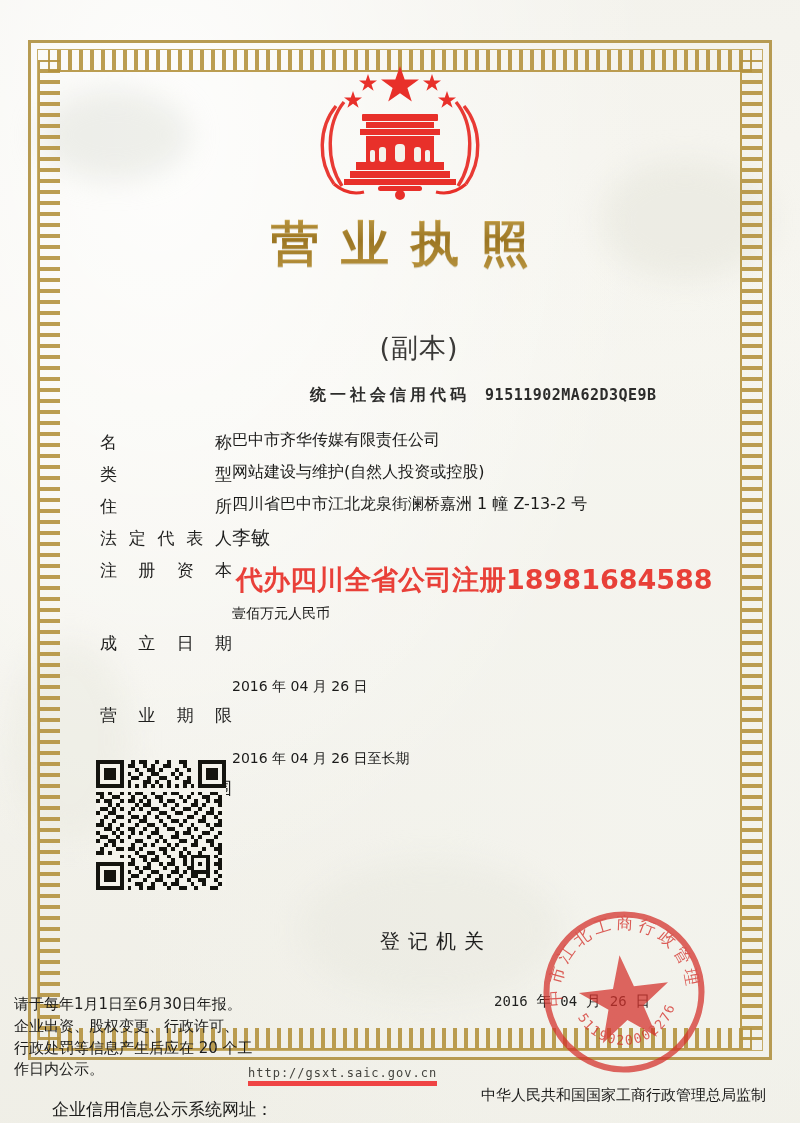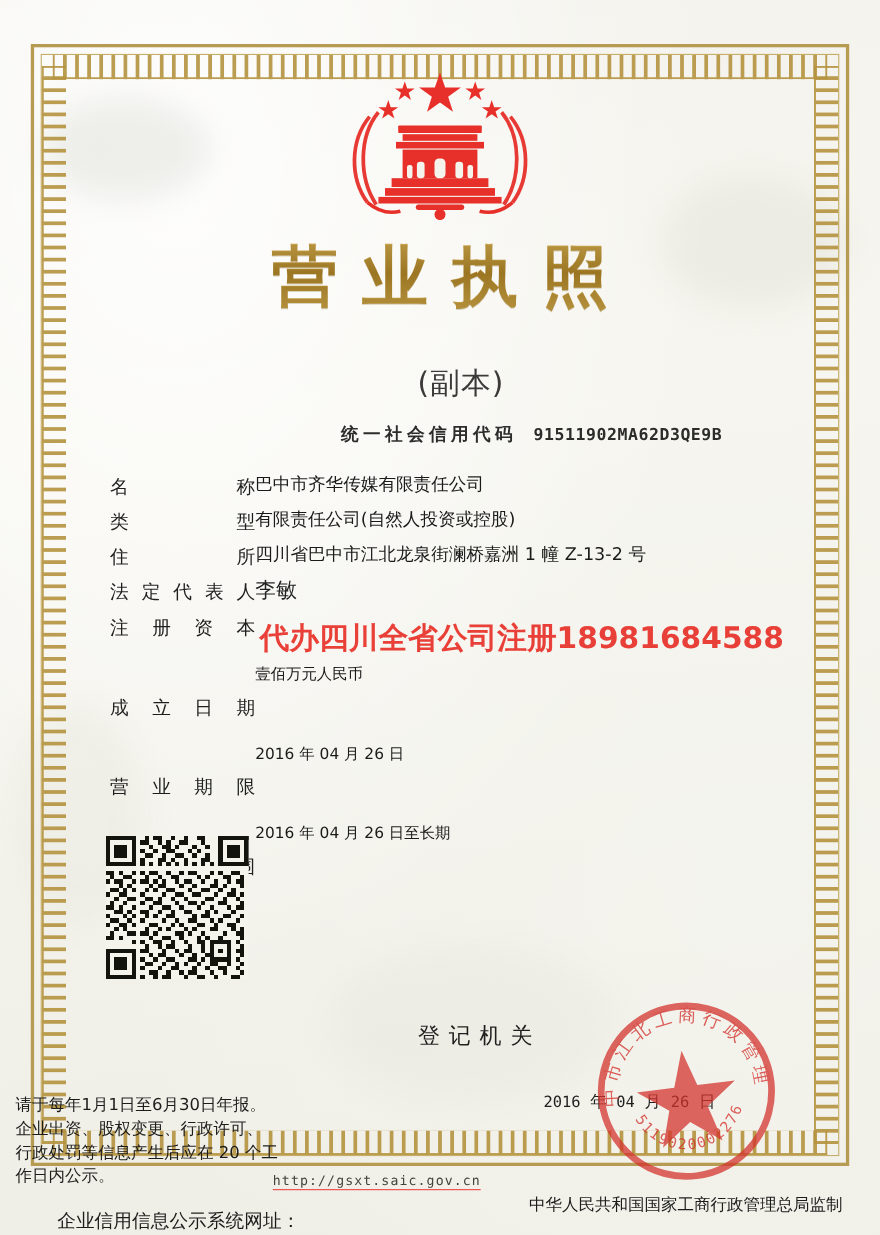--- a/index.html
+++ b/index.html
@@ -73,21 +73,21 @@
   }
 
   
   #title {
     position: absolute;
     top: 212px;
     left: 0; right: 0;
     text-align: center;
     font-family: "DejaVu Sans", sans-serif;
     font-weight: bold;
-    font-size: 60px;
+    font-size: 48px;
     letter-spacing: 22px;
     text-indent: 22px;
     color: #b08a2e;
     background: linear-gradient(180deg,#d8b45c 0%, #a87f28 45%, #d3ad55 100%);
     -webkit-background-clip: text;
     background-clip: text;
     color: transparent;
     text-shadow: 0 1px 0 rgba(120,90,20,.25);
   }
   #subtitle {
@@ -230,21 +230,21 @@
     width: 250px;
   }
   #footer-url {
     position: absolute;
     left: 248px;
     top: 1066px;
     font-family: "DejaVu Sans Mono", monospace;
     font-size: 12px;
     color: #44443f;
     letter-spacing: 1px;
-    border-bottom: 1px solid #ef4444;
+    border-bottom: 5px solid #ef4444;
     padding-bottom: 1px;
   }
   #footer-sys {
     position: absolute;
     left: 52px;
     top: 1086px;
     font-family: "DejaVu Sans", sans-serif;
     font-size: 17px;
     color: #1c1c1b;
     margin-top: 12px;
@@ -338,21 +338,21 @@
       <span>称</span>
     </div>
     <div class="value">巴中市齐华传媒有限责任公司</div>
   </div>
 
   <div class="row">
     <div class="label">
       <span>类</span>
       <span>型</span>
     </div>
-    <div class="value">有限责任公司(自然人投资或控股)</div>
+    <div class="value">网站建设与维护(自然人投资或控股)</div>
   </div>
 
   <div class="row">
     <div class="label">
       <span>住</span>
       <span>所</span>
     </div>
     <div class="value">四川省巴中市江北龙泉街澜桥嘉洲 1 幢 Z-13-2 号</div>
   </div>
 

